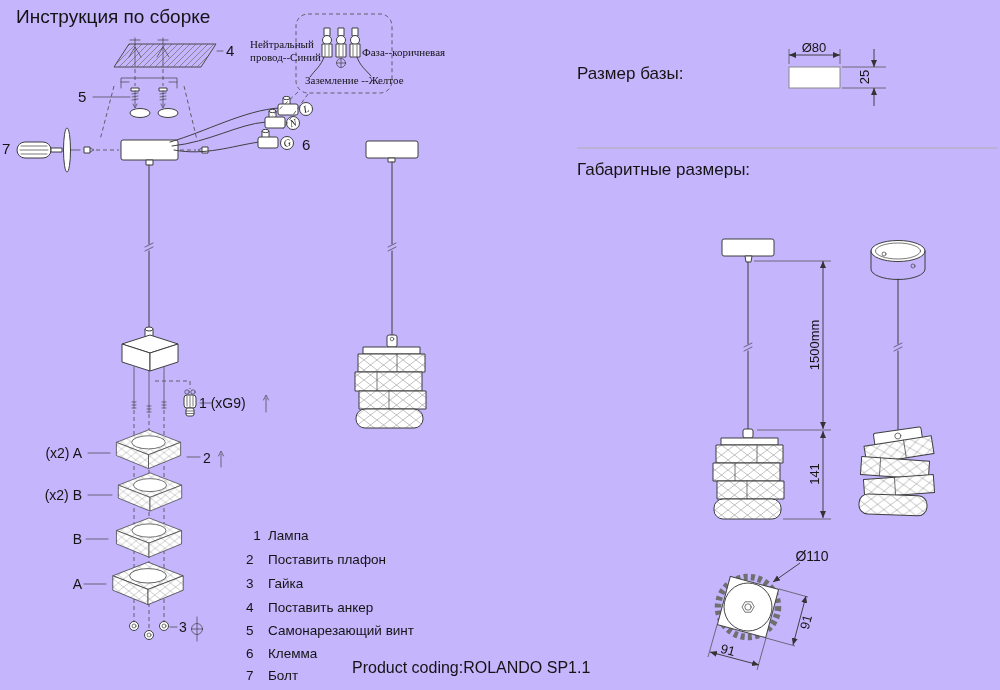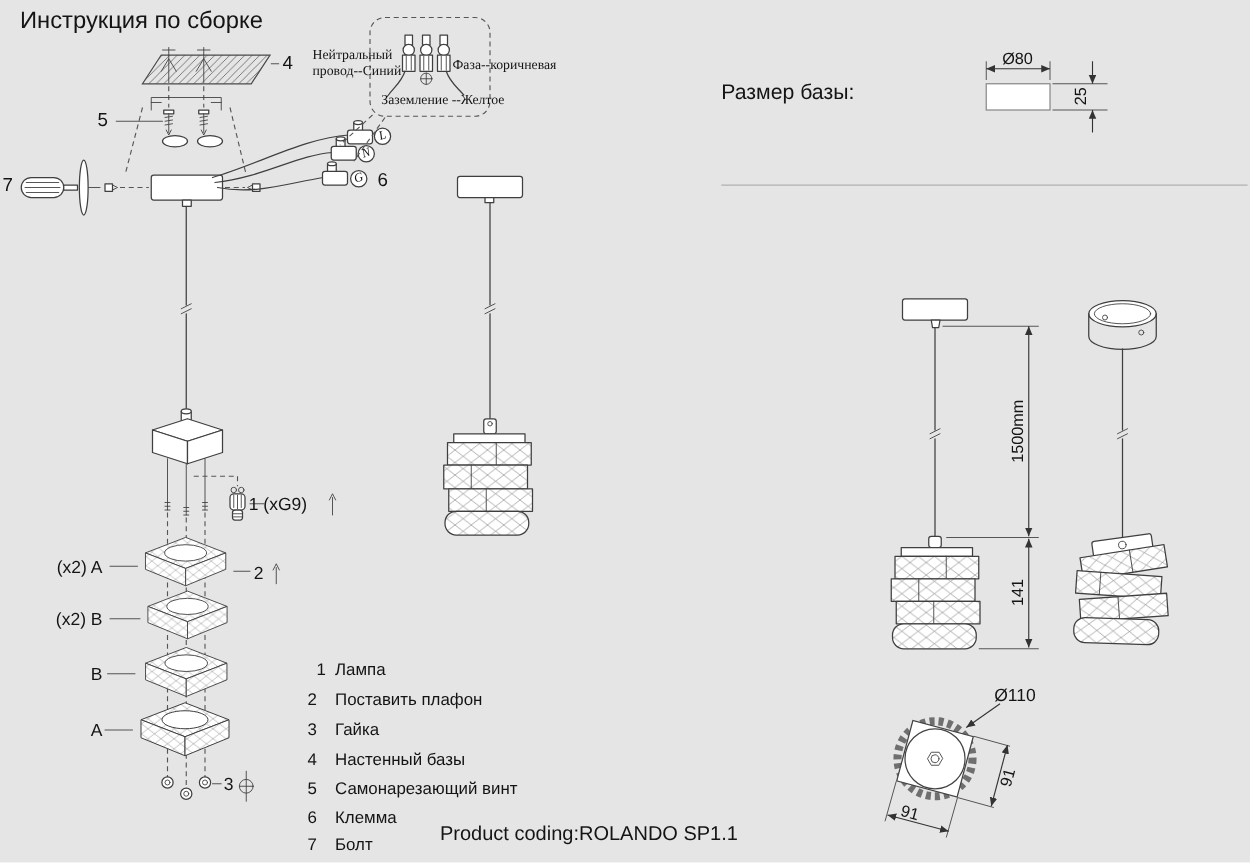--- a/index.html
+++ b/index.html
@@ -1,16 +1,16 @@
 <!DOCTYPE html>
 <html><head>
 <meta charset="utf-8">
 <style>
   html,body{margin:0;padding:0;background:#fff;}
-  .canvas{position:relative;width:1000px;height:690px;background:#e5e5e5;overflow:hidden;
+  .canvas{position:relative;width:1000px;height:690px;background:#c4b5fd;overflow:hidden;
           font-family:"Liberation Sans",sans-serif;color:#141414;}
   svg.art{position:absolute;left:0;top:0;}
   
   .s  {stroke:#3f3f3f;stroke-width:1;fill:none;stroke-linecap:round;stroke-linejoin:round;}
   .sf {stroke:#3f3f3f;stroke-width:1;fill:#fff;stroke-linejoin:round;}
   .sw {stroke:#3f3f3f;stroke-width:1;fill:url(#pWeave);stroke-linejoin:round;}
   .hf {stroke:#4a4a4a;stroke-width:1;fill:url(#pHatch);}
   .thin{stroke-width:.7;}
   .d  {stroke:#555;stroke-width:.9;fill:none;stroke-dasharray:4 3;}
   .dim{stroke:#333;stroke-width:.9;fill:none;}
@@ -346,28 +346,29 @@
 провод--Синий</div>
 <div class="t wire serif" style="left:362px;top:46px;">Фаза--коричневая</div>
 <div class="t wire serif" style="left:305px;top:74px;">Заземление --Желтое</div>
 <div class="t termL" style="left:306px;top:109px;">L</div>
 <div class="t termL" style="left:293px;top:123px;">N</div>
 <div class="t termL" style="left:287px;top:143px;">G</div>
 
 <div class="t part-row" style="top:528px;text-align:center;"><span class="pnum">1</span><span class="plabel">Лампа</span></div>
 <div class="t part-row" style="top:552px;"><span class="pnum">2</span><span class="plabel">Поставить плафон</span></div>
 <div class="t part-row" style="top:576px;"><span class="pnum">3</span><span class="plabel">Гайка</span></div>
-<div class="t part-row" style="top:600px;"><span class="pnum">4</span><span class="plabel">Настенный базы</span></div>
+<div class="t part-row" style="top:600px;"><span class="pnum">4</span><span class="plabel">Поставить анкер</span></div>
 <div class="t part-row" style="top:623px;"><span class="pnum">5</span><span class="plabel">Самонарезающий винт</span></div>
 <div class="t part-row" style="top:646px;"><span class="pnum">6</span><span class="plabel">Клемма</span></div>
 <div class="t part-row" style="top:668px;"><span class="pnum">7</span><span class="plabel">Болт</span></div>
 
 <div class="t product" style="left:352px;top:659px;">Product coding:ROLANDO SP1.1</div>
 
 <div class="t head" style="left:577px;top:20px;margin-top:44px;">Размер базы:</div>
+<div class="t head" style="left:577px;top:160px;">Габаритные размеры:</div>
 
 <div class="t dimtx ctr" style="left:814px;top:47px;">Ø80</div>
 <div class="t dimtx r90" style="left:864px;top:77px;">25</div>
 <div class="t dimtx r90" style="left:814px;top:345px;">1500mm</div>
 <div class="t dimtx r90" style="left:814px;top:474px;">141</div>
 <div class="t dimtx ctr" style="left:812px;top:556px;font-size:14px;">Ø110</div>
 <div class="t dimtx r15" style="left:728px;top:650px;">91</div>
 <div class="t dimtx r75n" style="left:806px;top:622px;">91</div>
 
 </div>

